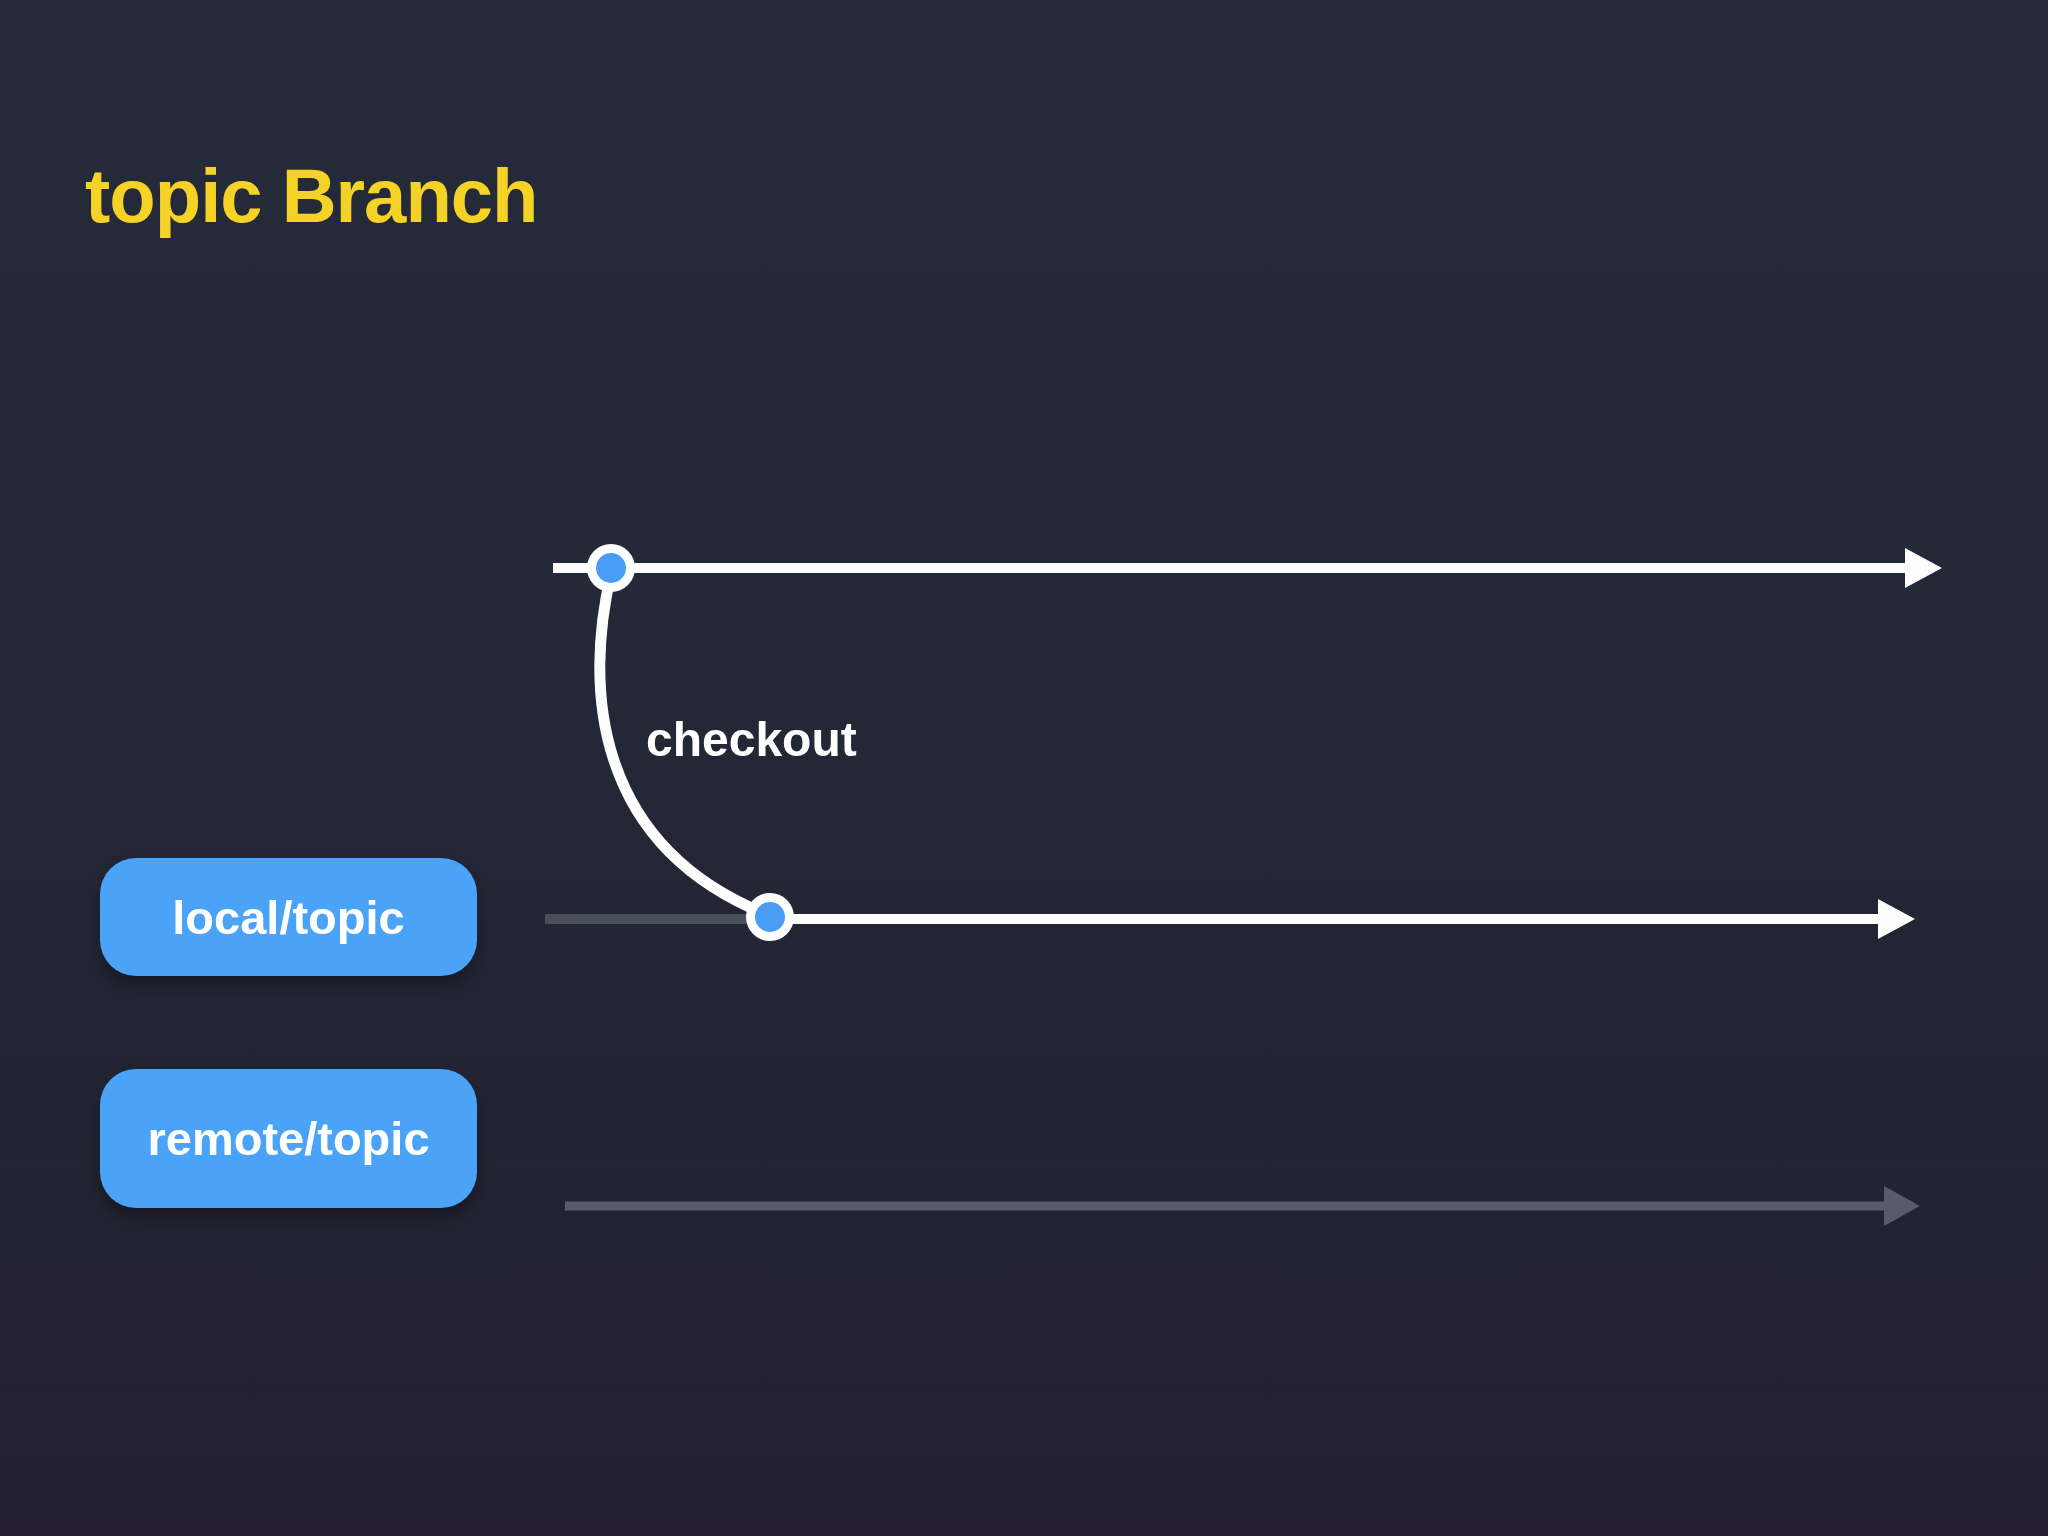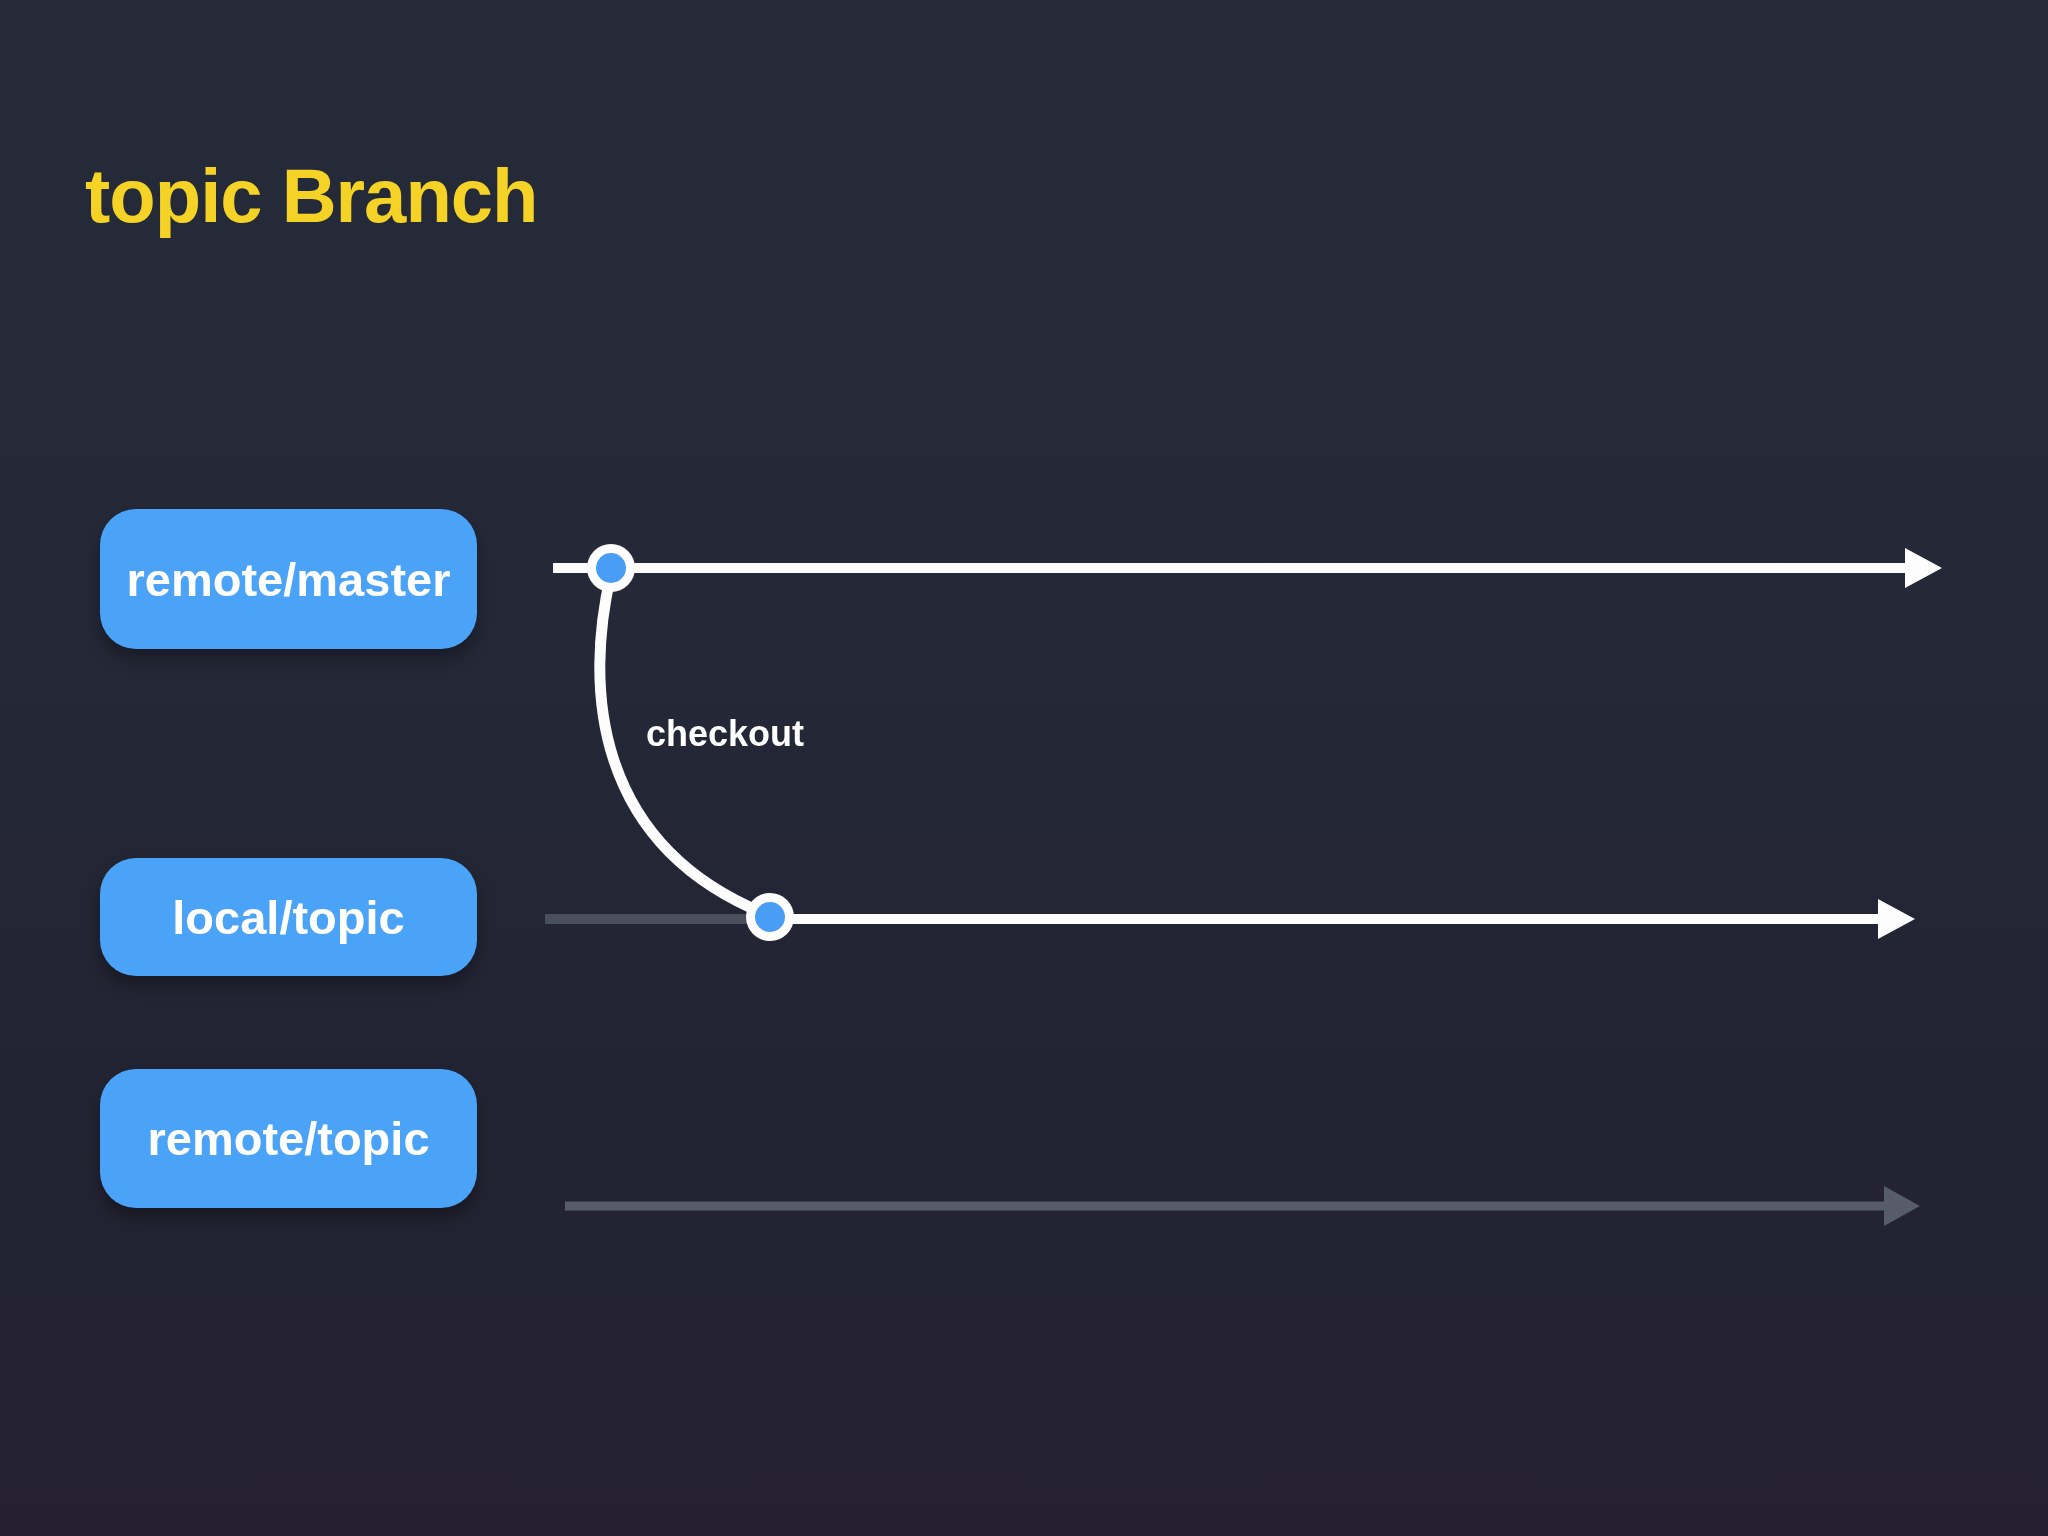--- a/index.html
+++ b/index.html
@@ -57,21 +57,21 @@
   .line-inactive { stroke: var(--line_inactive); }
   .line-dim      { stroke: var(--line_dim); }
   .arrow-active   { fill: var(--line_active); }
   .arrow-inactive { fill: var(--line_inactive); }
   .commit-outer { fill: var(--commit_outer); }
   .commit-inner { fill: var(--commit_inner); }
   .annotation {
     position: absolute;
     left: 646px;
     top: 716px;
-    font-size: 36px;
+    font-size: 48px;
     line-height: 1;
     font-weight: bold;
     color: #ffffff;
   }
 </style>
 </head>
 <body>
 
 <div class="canvas">
 
@@ -91,21 +91,20 @@
     <line x1="565" y1="1206" x2="1886" y2="1206" class="line-inactive" stroke-width="9"></line>
     <polygon points="1884,1186 1920,1206 1884,1226" class="arrow-inactive"></polygon>
 
     <circle cx="611" cy="568" r="24" class="commit-outer"></circle>
     <circle cx="611" cy="568" r="15" class="commit-inner"></circle>
 
     <circle cx="770" cy="917" r="24" class="commit-outer"></circle>
     <circle cx="770" cy="917" r="15" class="commit-inner"></circle>
   </svg>
 
-  <div class="branch-label row-remote-master">remote/master</div>
 
   <div class="branch-label row-local-topic">local/topic</div>
 
   <div class="branch-label row-remote-topic">remote/topic</div>
 
   <div class="annotation">checkout</div>
 
 </div>
 
 </body></html>

